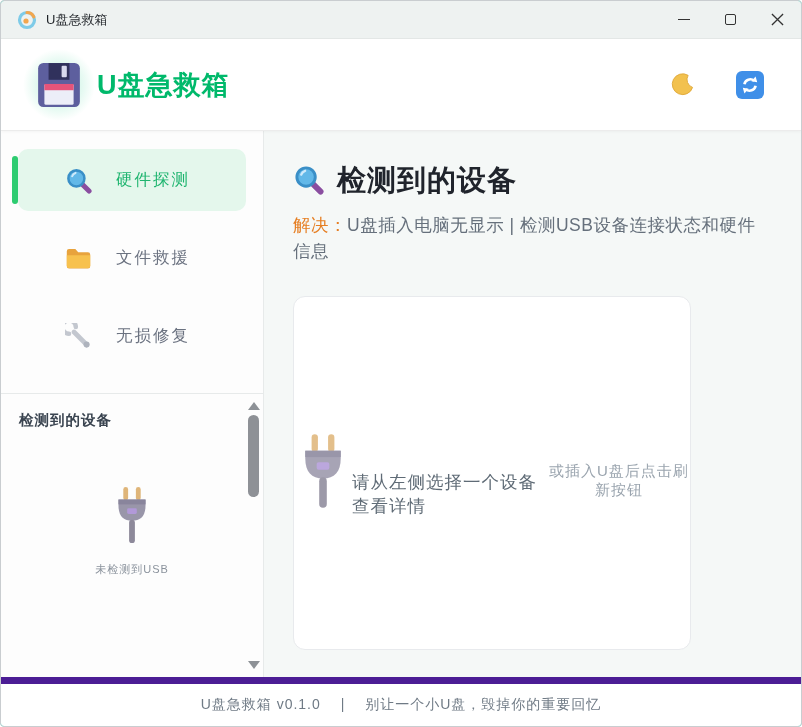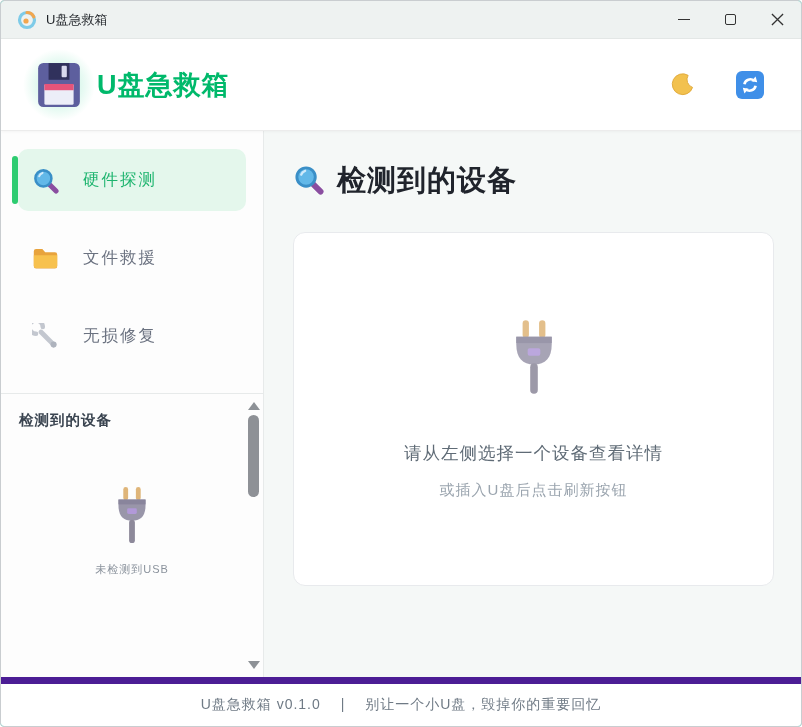--- a/index.html
+++ b/index.html
@@ -33,21 +33,21 @@
   .logo-wrap svg{ position:relative; }
   .header-title{ margin-left:14px; font-size:27px; font-weight:bold; color:#00b96b; letter-spacing:1px; }
   .header-actions{ margin-left:auto; margin-right:36px; display:flex; align-items:center; gap:38px; }
   .icon-btn{ width:30px; height:30px; display:flex; align-items:center; justify-content:center; cursor:pointer; background:none; border:none; }
   
   .body{ flex:1; display:flex; min-height:0; }
   .sidebar{ width:263px; flex:0 0 263px; background:#fdfdfd; border-right:1px solid #e7eaea; display:flex; flex-direction:column; }
   .nav{ padding:18px 17px 0 17px; }
   .nav-item{
     position:relative; height:62px; border-radius:10px; display:flex; align-items:center;
-    padding-left:14px; margin-bottom:16px; cursor:pointer; color:#6b7280;
+    padding-left:47px; margin-bottom:16px; cursor:pointer; color:#6b7280;
   }
   .nav-item .nav-icon{ width:27px; height:27px; display:flex; }
   .nav-item .nav-label{ margin-left:24px; font-size:16.5px; letter-spacing:2px; }
   .nav-item.active{ background:#e4f7ec; color:#1db46e; }
   .nav-stripe{ display:none; }
   .nav-item.active .nav-stripe{
     display:block; position:absolute; left:-6px; top:7px; width:6px; height:48px;
     background:#2ecc71; border-radius:6px;
   }
   .side-divider{ height:1px; background:#e7eaea; margin-top:10px; }
@@ -63,22 +63,22 @@
   .sb-arrow.down{ border-top:8px solid #8d9196; margin-bottom:2px; }
   .sb-track{ flex:1; width:100%; display:flex; justify-content:center; }
   .sb-thumb{ width:11px; height:82px; margin-top:5px; background:#8e9196; border-radius:6px; cursor:pointer; }
   
   .main{ flex:1; min-width:0; background:#f5f8f7; padding:30px 30px 0 29px; }
   .main-title-row{ display:flex; align-items:center; gap:13px; }
   .main-title{ font-size:29px; font-weight:800; color:#20242c; letter-spacing:1px; }
   .main-sub{ margin-top:11px; font-size:17.5px; line-height:1.5; color:#66707c; letter-spacing:.5px; max-width:482px; }
   .main-sub .warn{ color:#e67e22; }
   .card{
-    margin-top:31px; width:481px; height:354px; background:#ffffff; border:1px solid #e8eaed;
-    border-radius:12px; display:flex; flex-direction:column; align-items:center; justify-content:center;
+    margin-top:31px; width:398px; height:354px; background:#ffffff; border:1px solid #e8eaed;
+    border-radius:12px; display:flex; align-items:center; justify-content:center;
   }
   .card .plug-lg{ opacity:.78; }
   .card-line1{ margin-top:42px; font-size:17.5px; color:#5f6b76; letter-spacing:1px; }
   .card-line2{ margin-top:16px; font-size:15px; color:#9aa4ae; letter-spacing:1px;text-align:center; }
   
   .footer{
     height:49px; flex:0 0 49px; background:#ffffff; border-top:7px solid #4c1d95;
     display:flex; align-items:center; justify-content:center; position:relative; z-index:2;
   }
   .footer-text{ font-size:14px; color:#6f7a85; letter-spacing:1px; }
@@ -216,20 +216,23 @@
         <span>
           <svg width="31" height="31" viewBox="0 0 32 32">
             <line x1="21" y1="21" x2="28.5" y2="28.5" stroke="#8a4ea0" stroke-width="6" stroke-linecap="round"></line>
             <circle cx="13.5" cy="13.5" r="9.5" fill="#62b8e8" stroke="#3a8fc7" stroke-width="3"></circle>
             <path d="M8.5 11 a6 6 0 0 1 4-4" fill="none" stroke="#cfeafb" stroke-width="2.4" stroke-linecap="round"></path>
           </svg>
         </span>
         <span class="main-title">检测到的设备</span>
       </div>
 
+      <div class="main-sub">
+        <span class="warn">解决：</span><span>U盘插入电脑无显示 | 检测USB设备连接状态和硬件信息</span>
+      </div>
 
       <div class="card">
         <span class="plug-lg">
           <svg width="58" height="76" viewBox="0 0 44 60">
             <rect x="13" y="1" width="5" height="14" rx="2.5" fill="#dcae6b"></rect>
             <rect x="26" y="1" width="5" height="14" rx="2.5" fill="#dcae6b"></rect>
             <path d="M8 14 h28 v6 c0 11 -5 16 -14 16 s-14 -5 -14 -16 z" fill="#8f8ba1"></path>
             <rect x="8" y="14" width="28" height="5" fill="#7d7992"></rect>
             <rect x="17" y="23" width="10" height="6" rx="1.5" fill="#a98fd4"></rect>
             <rect x="19" y="35" width="6" height="24" rx="3" fill="#817d90"></rect>

